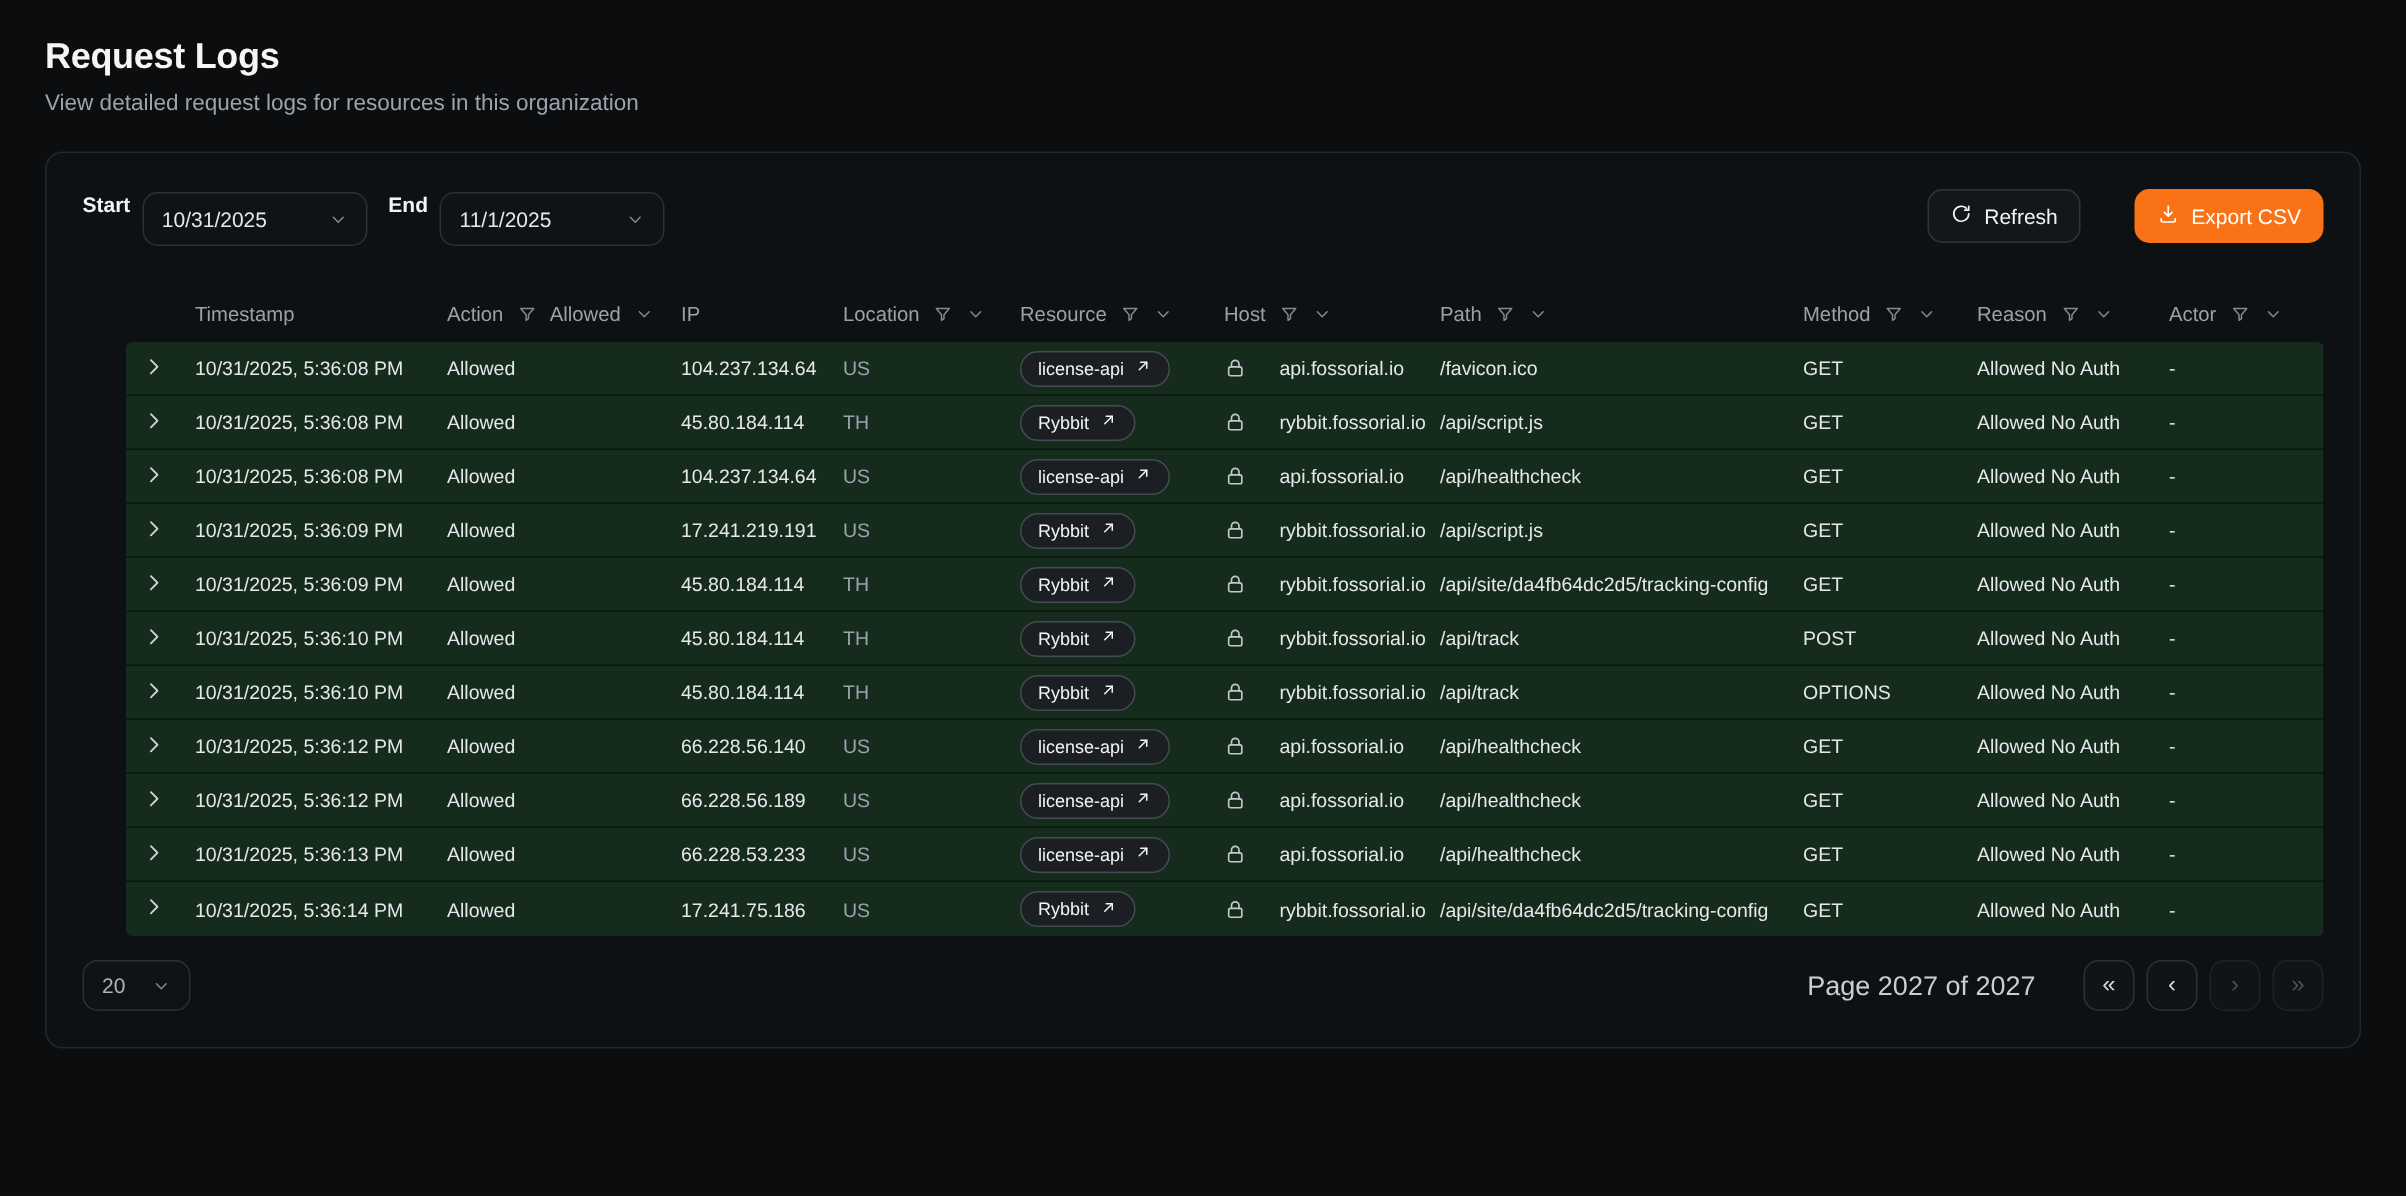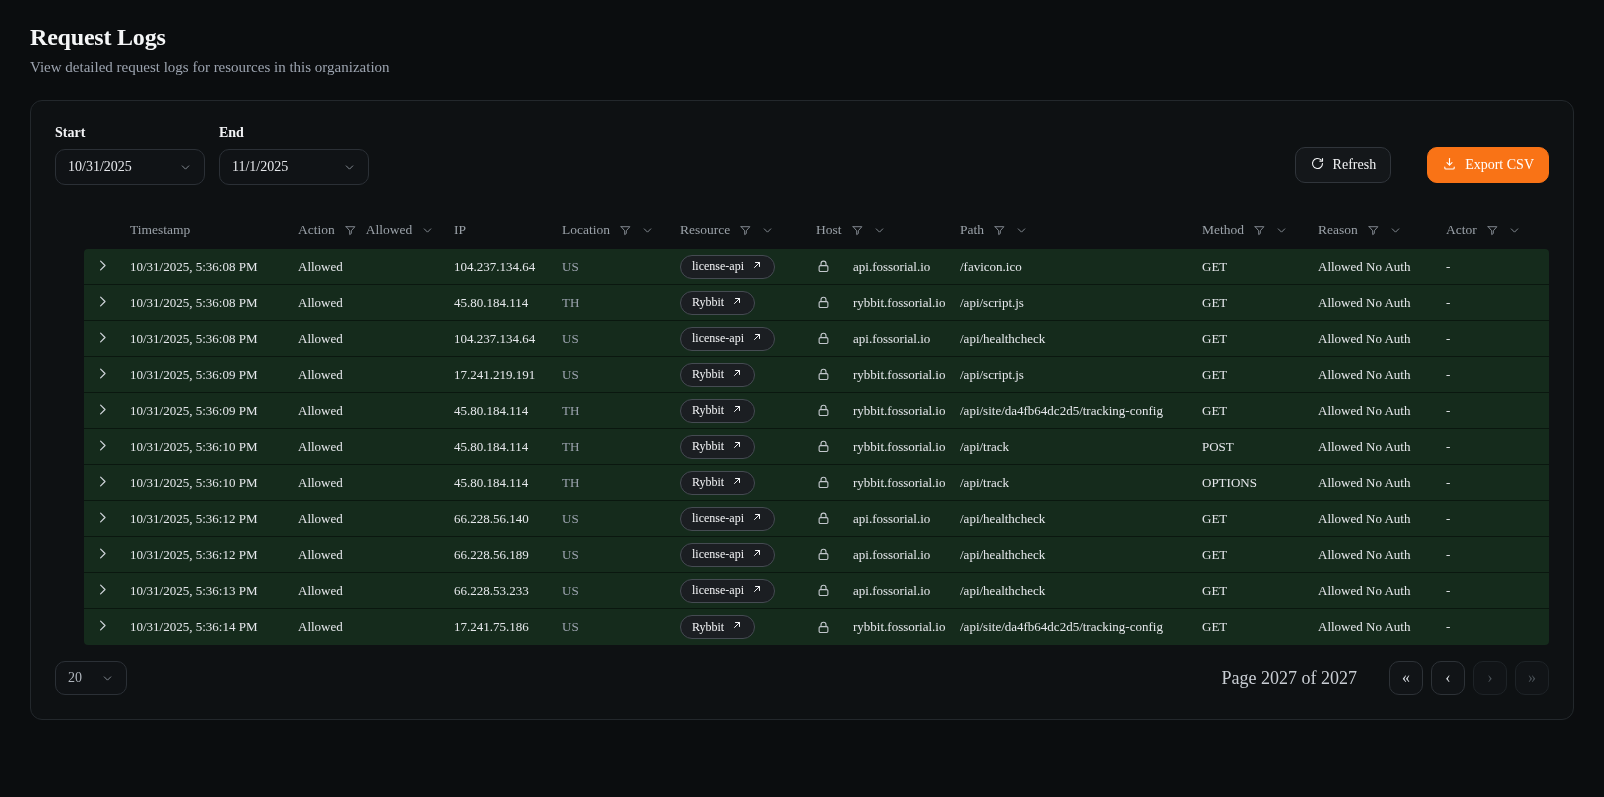--- a/index.html
+++ b/index.html
@@ -13,34 +13,34 @@
   }
   *{box-sizing:border-box;}
   html,body{margin:0;padding:0;}
   body{
     width:1604px;height:797px;overflow:hidden;
     background:var(--page-bg);
     color:var(--text);
     font-family:"Liberation Sans", sans-serif;
     font-size:14px;
   }
-  .page{padding:16px 30px 0 30px;font-family:Liberation Serif, serif;}
+  .page{padding:16px 30px 0 30px;}
   .page-title{font-size:24px;font-weight:700;margin:8px 0 8px 0;letter-spacing:-0.2px;color:#f5f6f7;}
   .page-subtitle{font-size:15px;color:var(--muted);margin:0 0 24px 0;}
 
   .card{
     background:var(--card-bg);
     border:1px solid var(--border);
     border-radius:12px;
     padding:24px;
   }
 
   
   .toolbar{display:flex;align-items:flex-end;gap:14px;}
-  .date-group{display:flex;flex-direction:column;gap:8px;}
+  .date-group{display:flex;gap:8px;}
   .field-label{font-size:14px;font-weight:600;color:#f3f4f6;}
   .select-btn{
     width:150px;height:36px;
     display:flex;align-items:center;justify-content:space-between;
     padding:0 12px;
     background:#101316;border:1px solid #2b3036;border-radius:10px;
     color:var(--text);font-size:14px;cursor:pointer;
     font-family:inherit;
   }
   .toolbar-right{margin-left:auto;display:flex;align-items:flex-start;gap:36px;padding-bottom:2px;}

